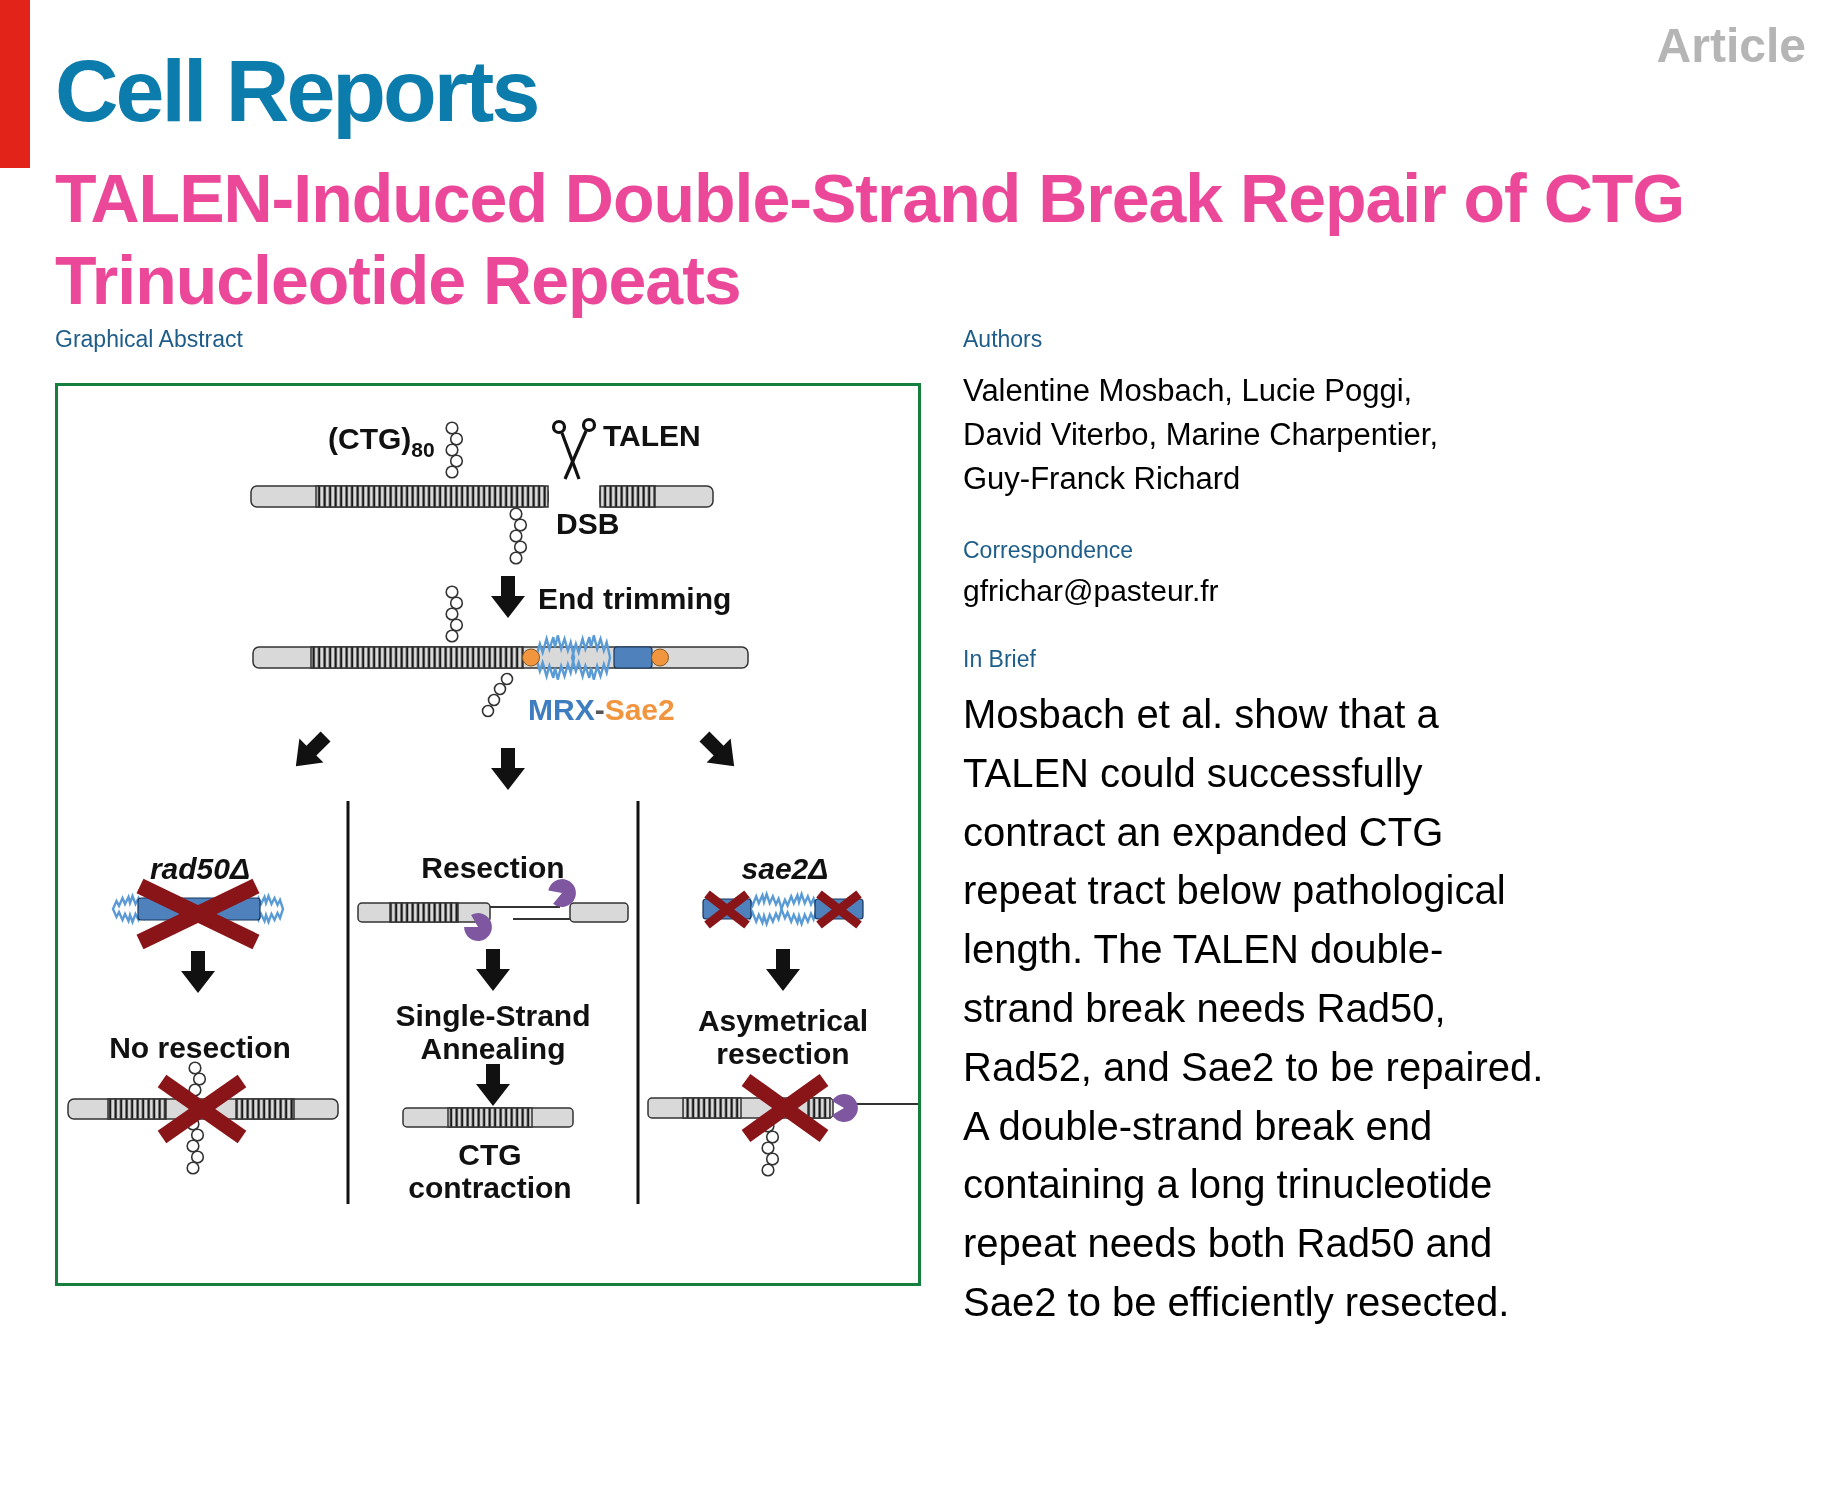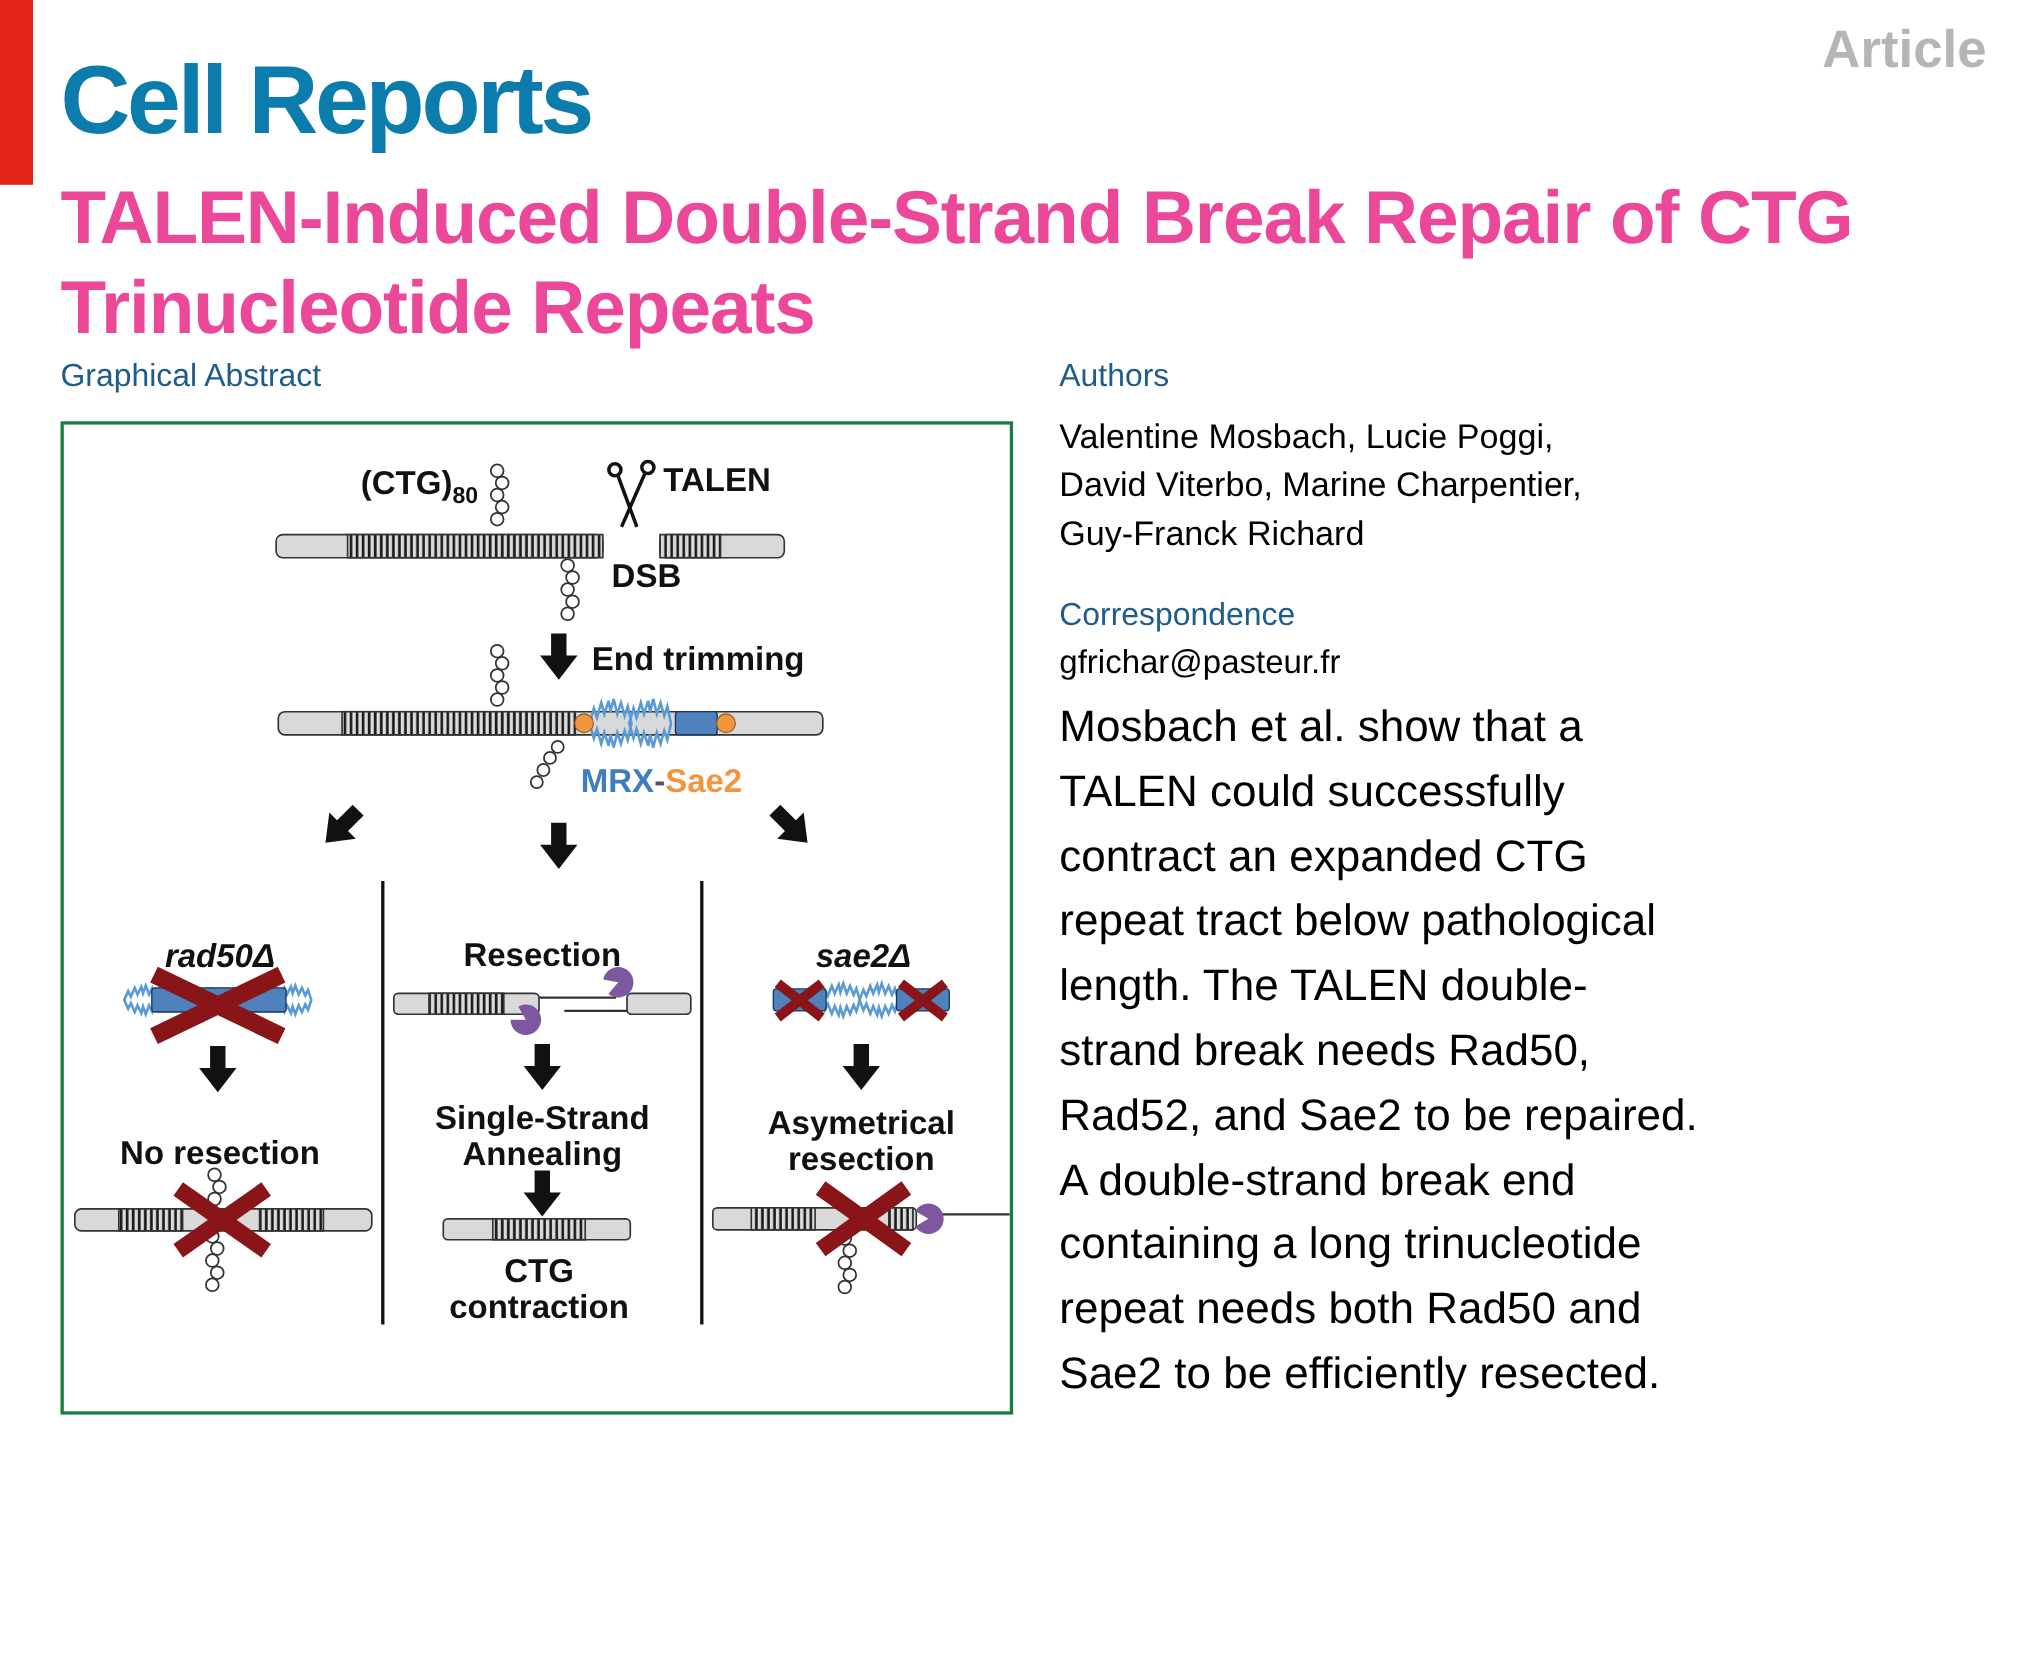--- a/index.html
+++ b/index.html
@@ -5,21 +5,21 @@
   * { margin:0; padding:0; box-sizing:border-box; }
   html,body { background:#ffffff; }
   body {
     width:1846px; height:1512px; position:relative; overflow:hidden;
     font-family:"Liberation Sans", sans-serif; color:#000;
   }
   .corner-bar { position:absolute; left:0; top:0; width:30px; height:168px; background:#e2231a; }
   .article-label { position:absolute; top:18px; right:40px; font-size:48px; font-weight:bold; color:#b5b5b5; }
   .journal-name { position:absolute; top:40px; left:55px; font-size:88px; font-weight:bold; color:#0b7cab; letter-spacing:-3px; }
   .page-title { position:absolute; top:158px; left:55px; width:1640px; font-size:68px; font-weight:bold; line-height:1.2; letter-spacing:-1px; color:#ec4899; }
-  .col-heading { font-size:29px; color:#1e5d89; }
+  .col-heading { font-size:23px; color:#1e5d89; }
   .ga-heading { position:absolute; top:326px; left:55px; }
   .ga-box { position:absolute; top:383px; left:55px; width:866px; height:903px; border:3px solid #15803d; background:#fff; }
   .right-col { position:absolute; top:326px; left:963px; width:600px; }
   .authors { margin-top:16px; }
   .author-line { font-size:31px; line-height:1.42; color:#000; }
   .mt-corr { margin-top:36px; }
   .email { margin-top:10px; font-size:30px; color:#000; }
   .mt-brief { margin-top:38px; }
   .in-brief-text { margin-top:12px; font-size:40px; line-height:1.47; color:#000; width:585px; }
   
@@ -181,14 +181,15 @@
 
 <div class="right-col">
   <div class="col-heading">Authors</div>
   <div class="authors">
     <div class="author-line">Valentine Mosbach, Lucie Poggi,</div>
     <div class="author-line">David Viterbo, Marine Charpentier,</div>
     <div class="author-line">Guy-Franck Richard</div>
   </div>
   <div class="col-heading mt-corr">Correspondence</div>
   <div class="email">gfrichar@pasteur.fr</div>
+  <div class="col-heading mt-brief">In Brief</div>
   <div class="in-brief-text">Mosbach et al. show that a TALEN could successfully contract an expanded CTG repeat tract below pathological length. The TALEN double-strand break needs Rad50, Rad52, and Sae2 to be repaired. A double-strand break end containing a long trinucleotide repeat needs both Rad50 and Sae2 to be efficiently resected.</div>
 </div>
 
 </body></html>

